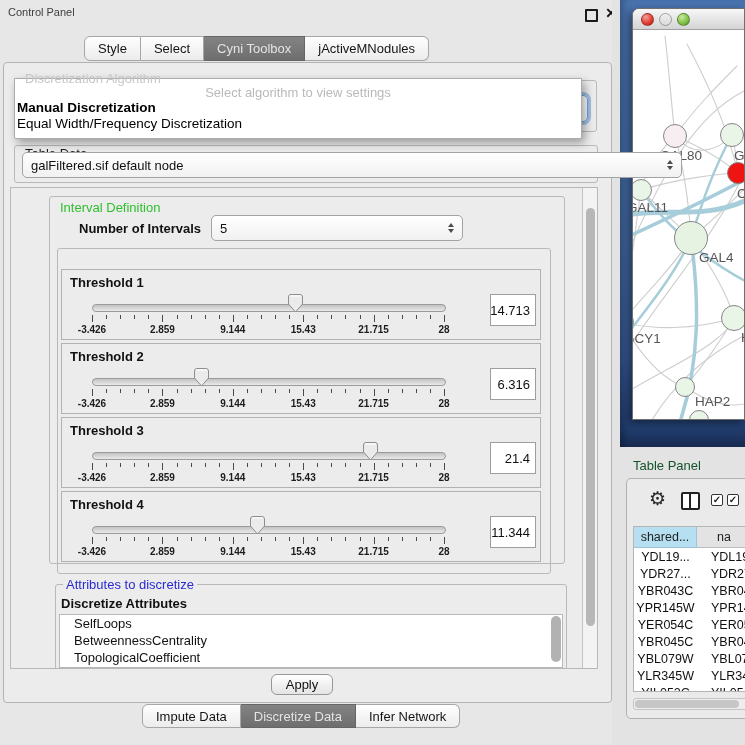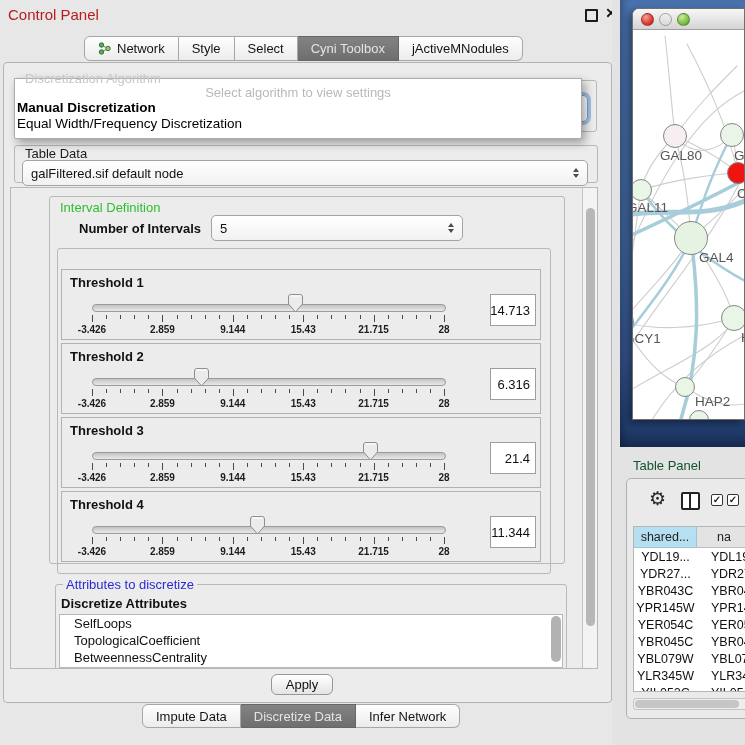--- a/index.html
+++ b/index.html
@@ -1,21 +1,21 @@
 <!DOCTYPE html>
 <html><head>
 <meta charset="utf-8">
 <style>
   html,body{margin:0;padding:0}
   body{font-family:"Liberation Sans",sans-serif;-webkit-font-smoothing:antialiased}
   .stage{position:relative;width:745px;height:745px;overflow:hidden;background:#e7e7e7}
   .abs{position:absolute}
 
   
-  .cp-title{left:8px;top:6px;font-size:15px;color:#b91c1c}
+  .cp-title{left:8px;top:6px;font-size:11px;color:#404040}
   .float-ic{right:147px;top:9px;width:9px;height:9px;border:2px solid #1b1b1b;border-radius:1px}
   .close-ic{right:128px;top:5px;font-size:14px;font-weight:bold;color:#111}
 
   
   .tabrow{position:absolute;display:flex}
   #toptabs{left:84px;top:36px;height:25px}
   #bottabs{left:142px;top:704px;height:24px}
   .ttab{height:100%;display:flex;align-items:center;padding:0 13px;font-size:13px;color:#141414;
         background:linear-gradient(#fefefe,#ececec);border:1px solid #a6a6a6;border-left:none;box-sizing:border-box}
   .ttab:first-child{border-left:1px solid #a6a6a6;border-radius:6px 0 0 6px}
@@ -111,29 +111,20 @@
 <body>
 
 <div class="stage">
 
   <span class="abs cp-title">Control Panel</span>
   <span class="abs float-ic"></span>
   <span class="abs close-ic">✕</span>
 
   <div id="toptabs" class="tabrow">
       <div class="ttab">
-        <svg class="nicon" width="13" height="13" viewBox="0 0 13 13">
-          <path d="M3.5 3 L10 6.5 M3.5 10 L10 6.5" stroke="#7a7a7a" stroke-width="1" fill="none"></path>
-          <circle cx="3.5" cy="3" r="2.2" fill="#55b04e" stroke="#35713a"></circle>
-          <circle cx="3.5" cy="10" r="2.2" fill="#55b04e" stroke="#35713a"></circle>
-          <circle cx="10" cy="6.5" r="2.2" fill="#9bcf62" stroke="#35713a"></circle>
-        </svg>
-        <span>Network</span>
-      </div>
-      <div class="ttab">
         <span>Style</span>
       </div>
       <div class="ttab">
         <span>Select</span>
       </div>
       <div class="ttab sel">
         <span>Cyni Toolbox</span>
       </div>
       <div class="ttab">
         <span>jActiveMNodules</span>
@@ -154,21 +145,21 @@
   <div class="abs popup">
     <div class="pph">Select algorithm to view settings</div>
     <div id="popopts">
         <div class="popt bold">Manual Discretization</div>
         <div class="popt">Equal Width/Frequency Discretization</div>
       </div>
   </div>
 
   <div class="grp" style="left:14px;top:145px;width:584px;height:38px;z-index:2"></div>
   <span class="abs grp-label" style="left:22px;top:146px;z-index:3">Table Data</span>
-  <div class="combo" style="left:22px;top:160px;width:566px;height:26px;z-index:3">
+  <div class="combo" style="left:22px;top:152px;width:660px;height:26px;z-index:3">
     <span>galFiltered.sif default node</span>
     <span class="spin">
         <span class="arr-up"></span>
         <span class="arr-dn"></span>
       </span>
   </div>
 
   <div class="abs content">
     <div class="grp" style="left:38px;top:8px;width:516px;height:368px"></div>
     <span class="grp-label green" style="left:46px;top:12px">Interval Definition</span>
@@ -365,22 +356,22 @@
           <div class="vbox">11.344</div>
         </div>
       </div>
 
     <div class="grp" style="left:44px;top:396px;width:512px;height:86px"></div>
     <span class="grp-label blue" style="left:52px;top:389px">Attributes to discretize</span>
     <span class="abs bold13" style="left:50px;top:408px">Discretize Attributes</span>
     <div class="alist" id="attrlist">
       <div class="alist-sb"></div>
     <div class="aitem">SelfLoops</div>
+        <div class="aitem">BetweennessCentrality</div>
         <div class="aitem">TopologicalCoefficient</div>
-        <div class="aitem">BetweennessCentrality</div>
       </div>
 
     <div class="vscroll abs">
       <div class="vthumb"></div>
     </div>
   </div>
 
   <button class="abs apply">Apply</button>
 
   <div id="bottabs" class="tabrow">

